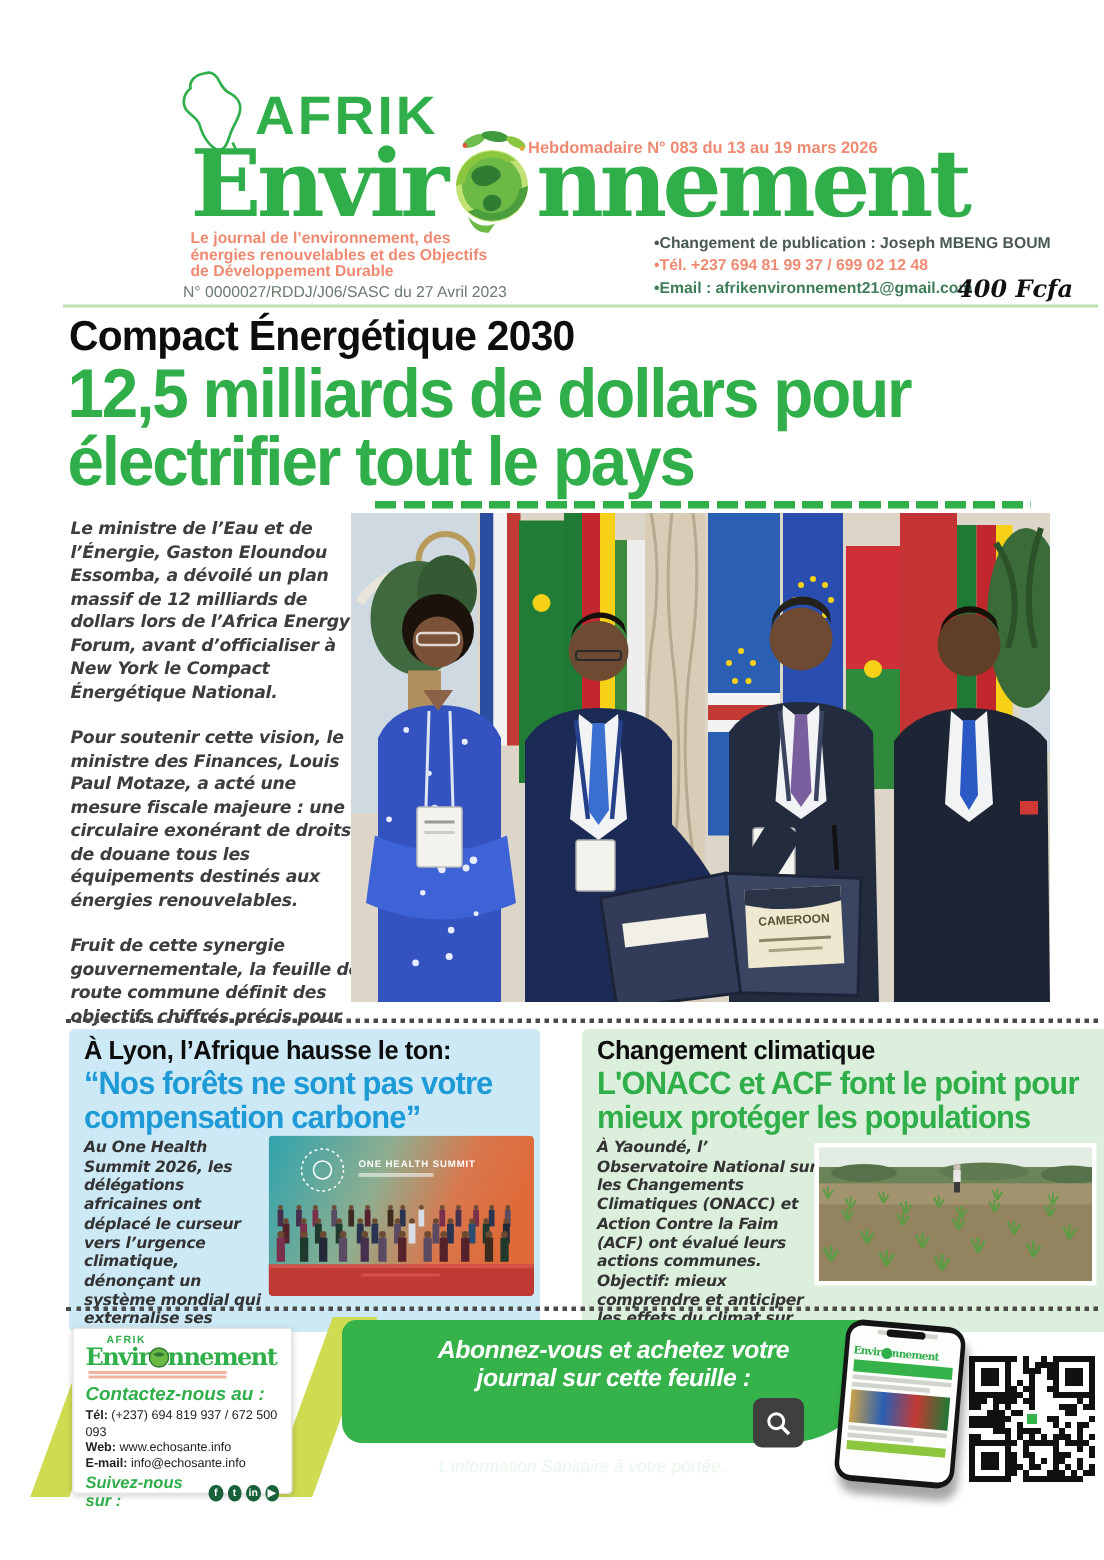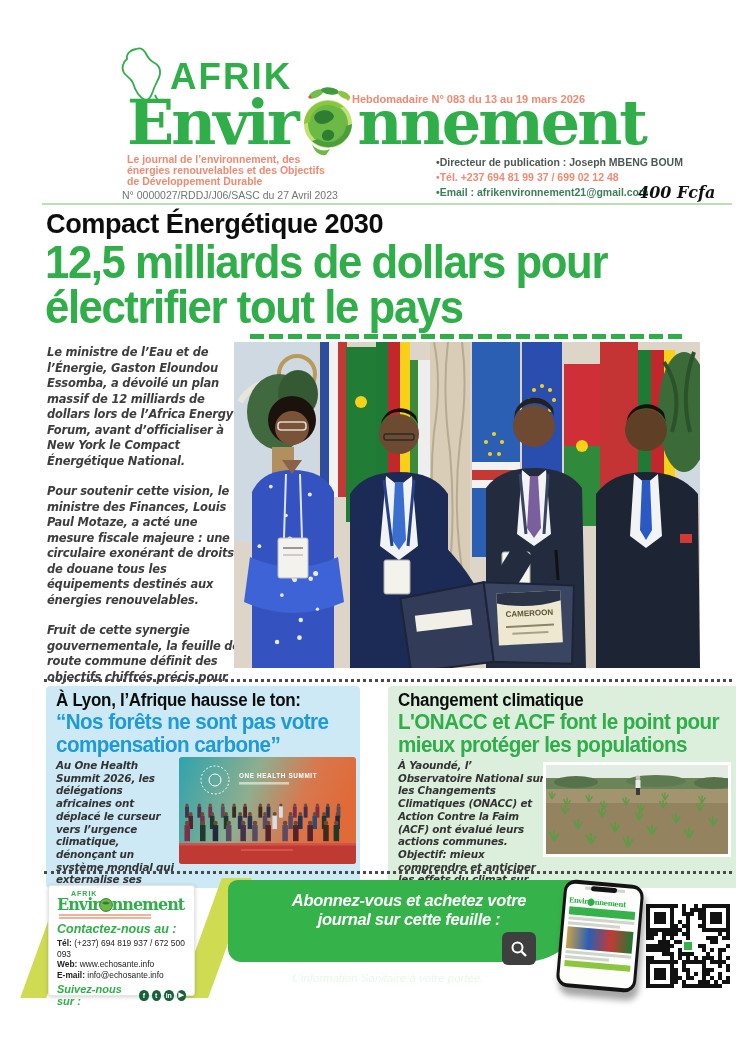--- a/index.html
+++ b/index.html
@@ -143,21 +143,21 @@
   </span>
   <span>nnement</span>
 </div>
 
 <div class="abs tagline">
   <div>Le journal de l’environnement, des</div>
   <div>énergies renouvelables  et des Objectifs</div>
   <div>de Développement Durable</div>
 </div>
 <div class="abs issue">Hebdomadaire N° 083 du 13  au 19 mars 2026</div>
-<div class="abs publine pub-dir">•Directeur de publication : Joseph MBENG BOUM</div>
+<div class="abs publine pub-dir">•Changement de publication : Joseph MBENG BOUM</div>
 <div class="abs publine pub-tel">•Tél. +237 694 81 99 37 / 699 02 12 48</div>
 <div class="abs publine pub-email">•Email : afrikenvironnement21@gmail.com</div>
 <div class="abs registration">N°  0000027/RDDJ/J06/SASC du 27 Avril 2023</div>
 <div class="abs price">400 Fcfa</div>
 <div class="abs rule-green"></div>
 
 <div class="abs kicker1">Compact Énergétique 2030</div>
 <div class="abs headline1">
   <div>12,5 milliards de dollars pour</div>
   <div>électrifier tout le pays</div>

